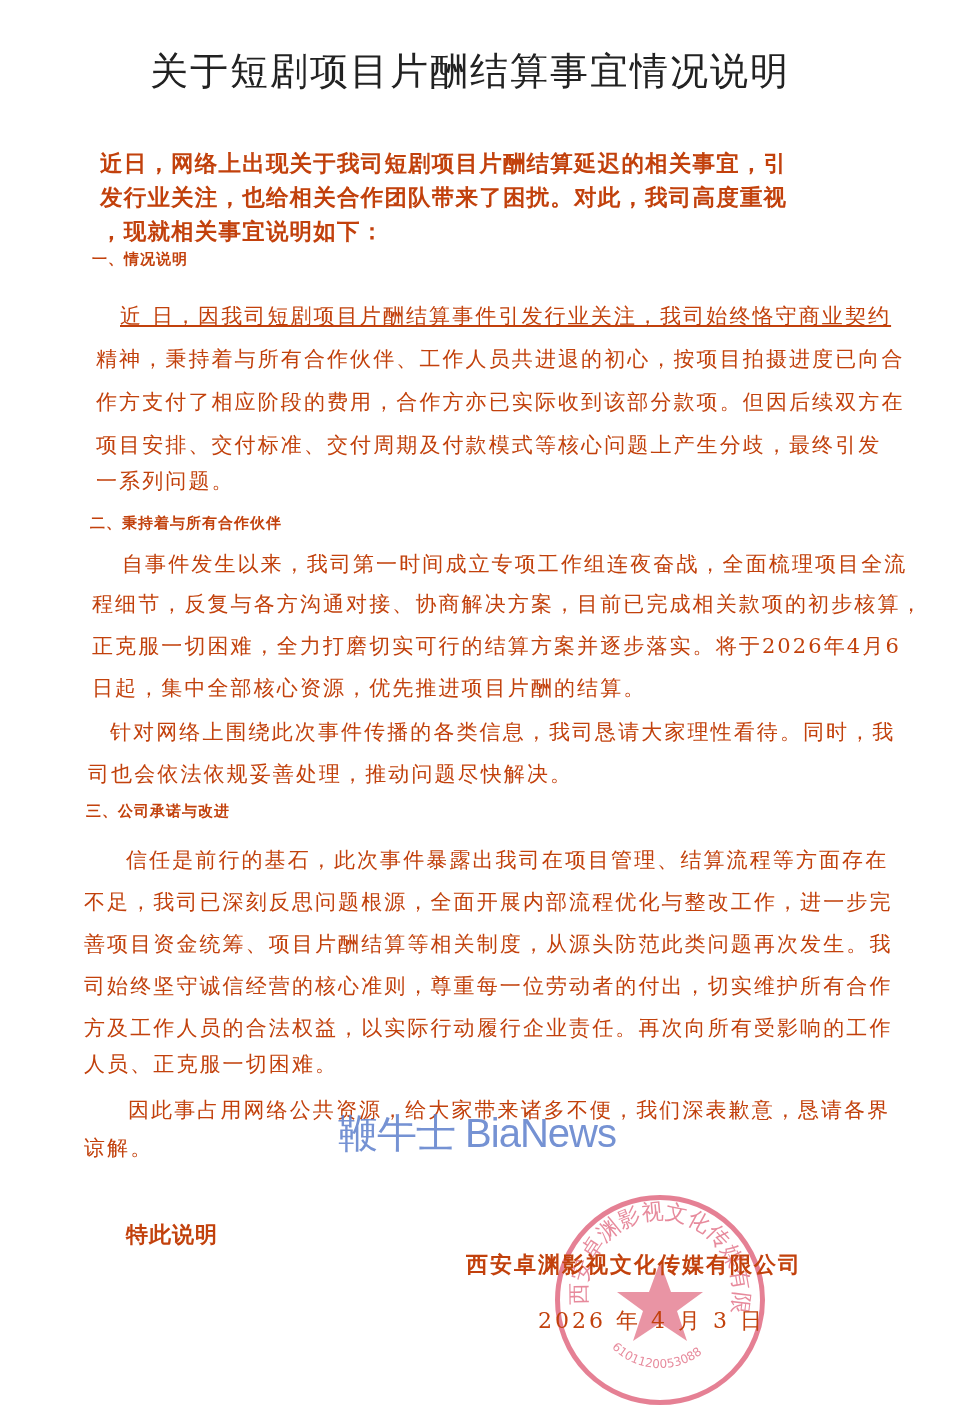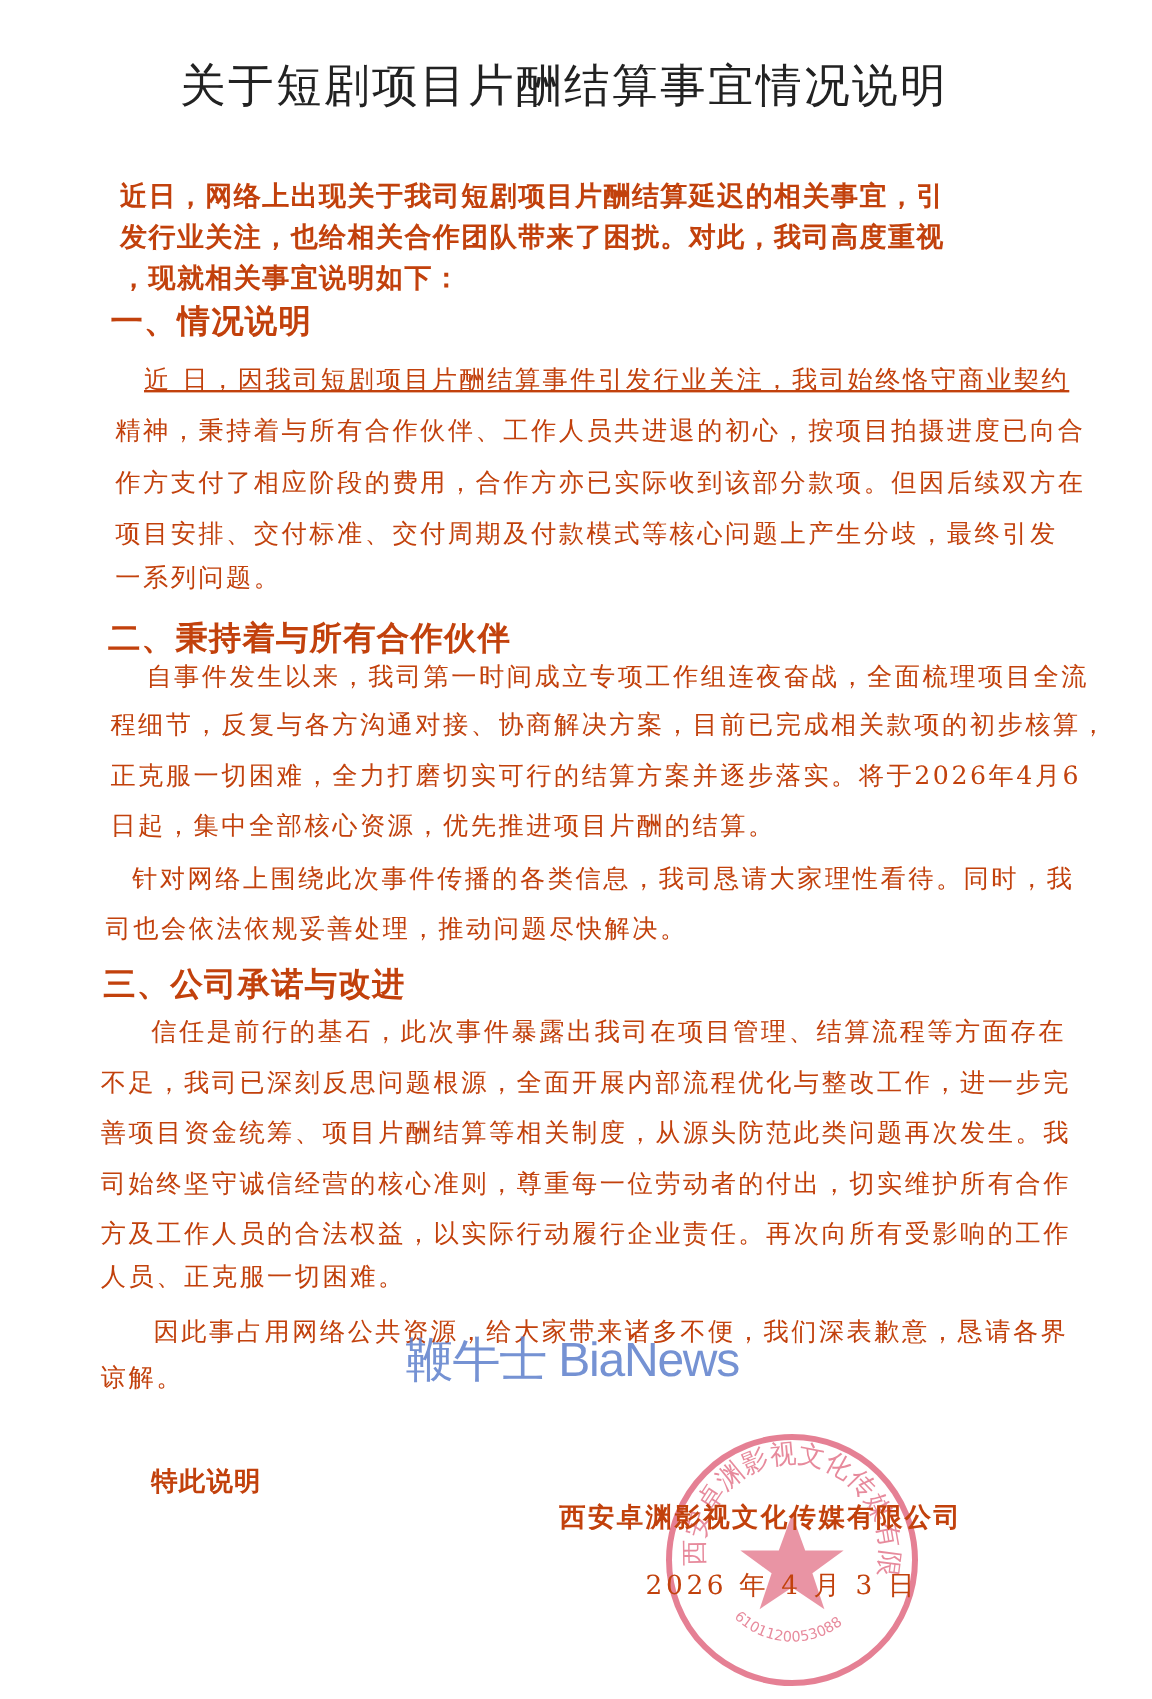--- a/index.html
+++ b/index.html
@@ -10,21 +10,21 @@
   }
   .title {
     position: absolute; left: 0; top: 46px; width: 940px; text-align: center;
     font-family: "DejaVu Sans", "Liberation Sans", sans-serif;
     font-size: 38px; letter-spacing: 2px; color: #222;
   }
   .line {
     position: absolute; white-space: nowrap; font-size: 21px; color: #c2410c;
   }
   .intro { font-weight: bold; font-size: 22.5px; letter-spacing: 1.2px; }
-  .h { font-weight: bold; font-size: 27px; letter-spacing: 1px; }
+  .h { font-weight: bold; font-size: 15px; letter-spacing: 1px; }
   .body { letter-spacing: 2.1px; }
   .watermark {
     position: absolute; left: 338px; top: 1106px;
     font-family: Liberation Sans, sans-serif;
     font-size: 40px; color: #5d7fcc; opacity: 0.85; letter-spacing: -1px;
   }
   .signoff { font-weight: bold; font-size: 22px; letter-spacing: 1px; margin-top: 36px; }
   .company { font-weight: bold; font-size: 22px; letter-spacing: 2px; z-index: 3; }
   .date { font-size: 22px; letter-spacing: 3px; z-index: 3; }
   .seal {

